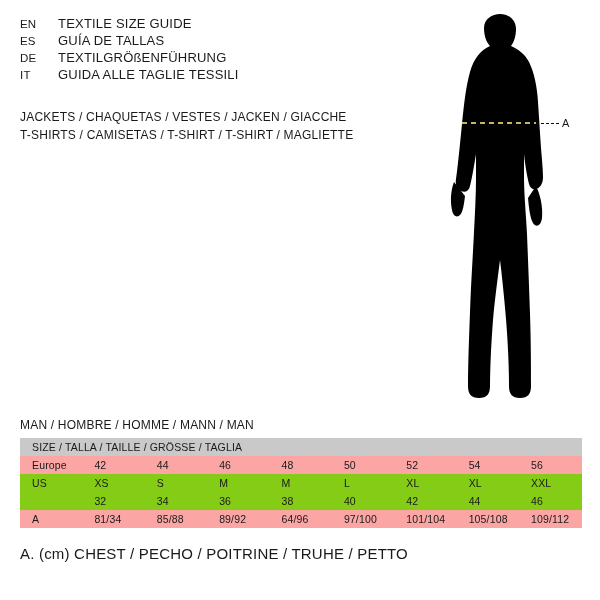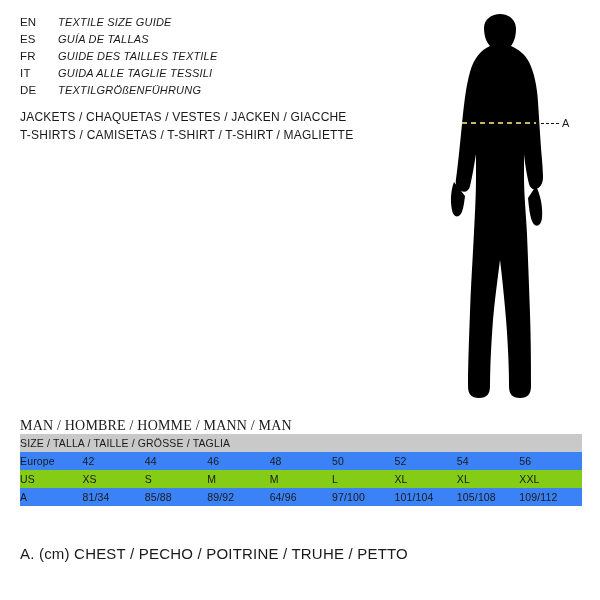--- a/index.html
+++ b/index.html
@@ -32,23 +32,22 @@
     display: flex;
     align-items: baseline;
     height: 17px;
   }
   .legend-code {
     width: 38px;
     font-size: 11.5px;
     letter-spacing: .2px;
   }
   .legend-text {
-    font-size: 11px;
-    letter-spacing: .2px;
-    font-style: italic;
+    font-size: 13px;
+    letter-spacing: .2px;
   }
 
   
   .categories {
     position: absolute;
     top: 110px;
     left: 20px;
     width: 400px;
   }
   .cat-line {
@@ -83,44 +82,43 @@
   }
 
   
   .table-section {
     position: absolute;
     top: 418px;
     left: 20px;
     width: 562px;
   }
   .man-title {
-    font-size: 14px;
-    letter-spacing: .2px;
-    margin-bottom: 0;
-    font-family: Liberation Serif, serif;
+    font-size: 12px;
+    letter-spacing: .2px;
+    margin-bottom: 6px;
   }
   table.size-table {
     border-collapse: collapse;
     width: 562px;
     table-layout: fixed;
     font-size: 10.5px;
   }
   table.size-table th,
   table.size-table td {
     text-align: left;
-    padding: 3px 0 3px 0;
+    padding: 3px 0 3px 12px;
     font-weight: normal;
     letter-spacing: .15px;
   }
   table.size-table th {
     font-size: 10.5px;
   }
   .row-head { background: #c9c9c9; }
   .row-alt  { background: #84cc16; }
-  .row-plain{ background: #3b82f6; }
+  .row-plain{ background: #fca5a5; }
   .col-label { width: 84px; }
   .col-val { width: 68px; }
 
   .footnote {
     position: absolute;
     top: 545px;
     left: 20px;
     font-size: 15px;
     letter-spacing: .2px;
   }
@@ -133,30 +131,26 @@
   <div class="legend">
     <div class="legend-row">
       <span class="legend-code">EN</span>
       <span class="legend-text">TEXTILE SIZE GUIDE</span>
     </div>
     <div class="legend-row">
       <span class="legend-code">ES</span>
       <span class="legend-text">GUÍA DE TALLAS</span>
     </div>
     <div class="legend-row">
-      <span class="legend-code">FR</span>
-      <span class="legend-text">GUIDE DES TAILLES TEXTILE</span>
+      <span class="legend-code">DE</span>
+      <span class="legend-text">TEXTILGRÖßENFÜHRUNG</span>
     </div>
     <div class="legend-row">
       <span class="legend-code">IT</span>
       <span class="legend-text">GUIDA ALLE TAGLIE TESSILI</span>
-    </div>
-    <div class="legend-row">
-      <span class="legend-code">DE</span>
-      <span class="legend-text">TEXTILGRÖßENFÜHRUNG</span>
     </div>
   </div>
 
   <div class="categories">
     <div class="cat-line">JACKETS / CHAQUETAS / VESTES / JACKEN / GIACCHE</div>
     <div class="cat-line">T-SHIRTS / CAMISETAS / T-SHIRT / T-SHIRT / MAGLIETTE</div>
   </div>
 
   <div class="figure-wrap">
     <svg class="figure-svg" width="185" height="390" viewBox="0 0 185 390">
@@ -230,20 +224,31 @@
           <td class="col-label">US</td>
           <td class="col-val">XS</td>
           <td class="col-val">S</td>
           <td class="col-val">M</td>
           <td class="col-val">M</td>
           <td class="col-val">L</td>
           <td class="col-val">XL</td>
           <td class="col-val">XL</td>
           <td class="col-val">XXL</td>
         </tr>
+        <tr class="row-alt">
+          <td class="col-label"></td>
+          <td class="col-val">32</td>
+          <td class="col-val">34</td>
+          <td class="col-val">36</td>
+          <td class="col-val">38</td>
+          <td class="col-val">40</td>
+          <td class="col-val">42</td>
+          <td class="col-val">44</td>
+          <td class="col-val">46</td>
+        </tr>
         <tr class="row-plain">
           <td class="col-label">A</td>
           <td class="col-val">81/34</td>
           <td class="col-val">85/88</td>
           <td class="col-val">89/92</td>
           <td class="col-val">64/96</td>
           <td class="col-val">97/100</td>
           <td class="col-val">101/104</td>
           <td class="col-val">105/108</td>
           <td class="col-val">109/112</td>

